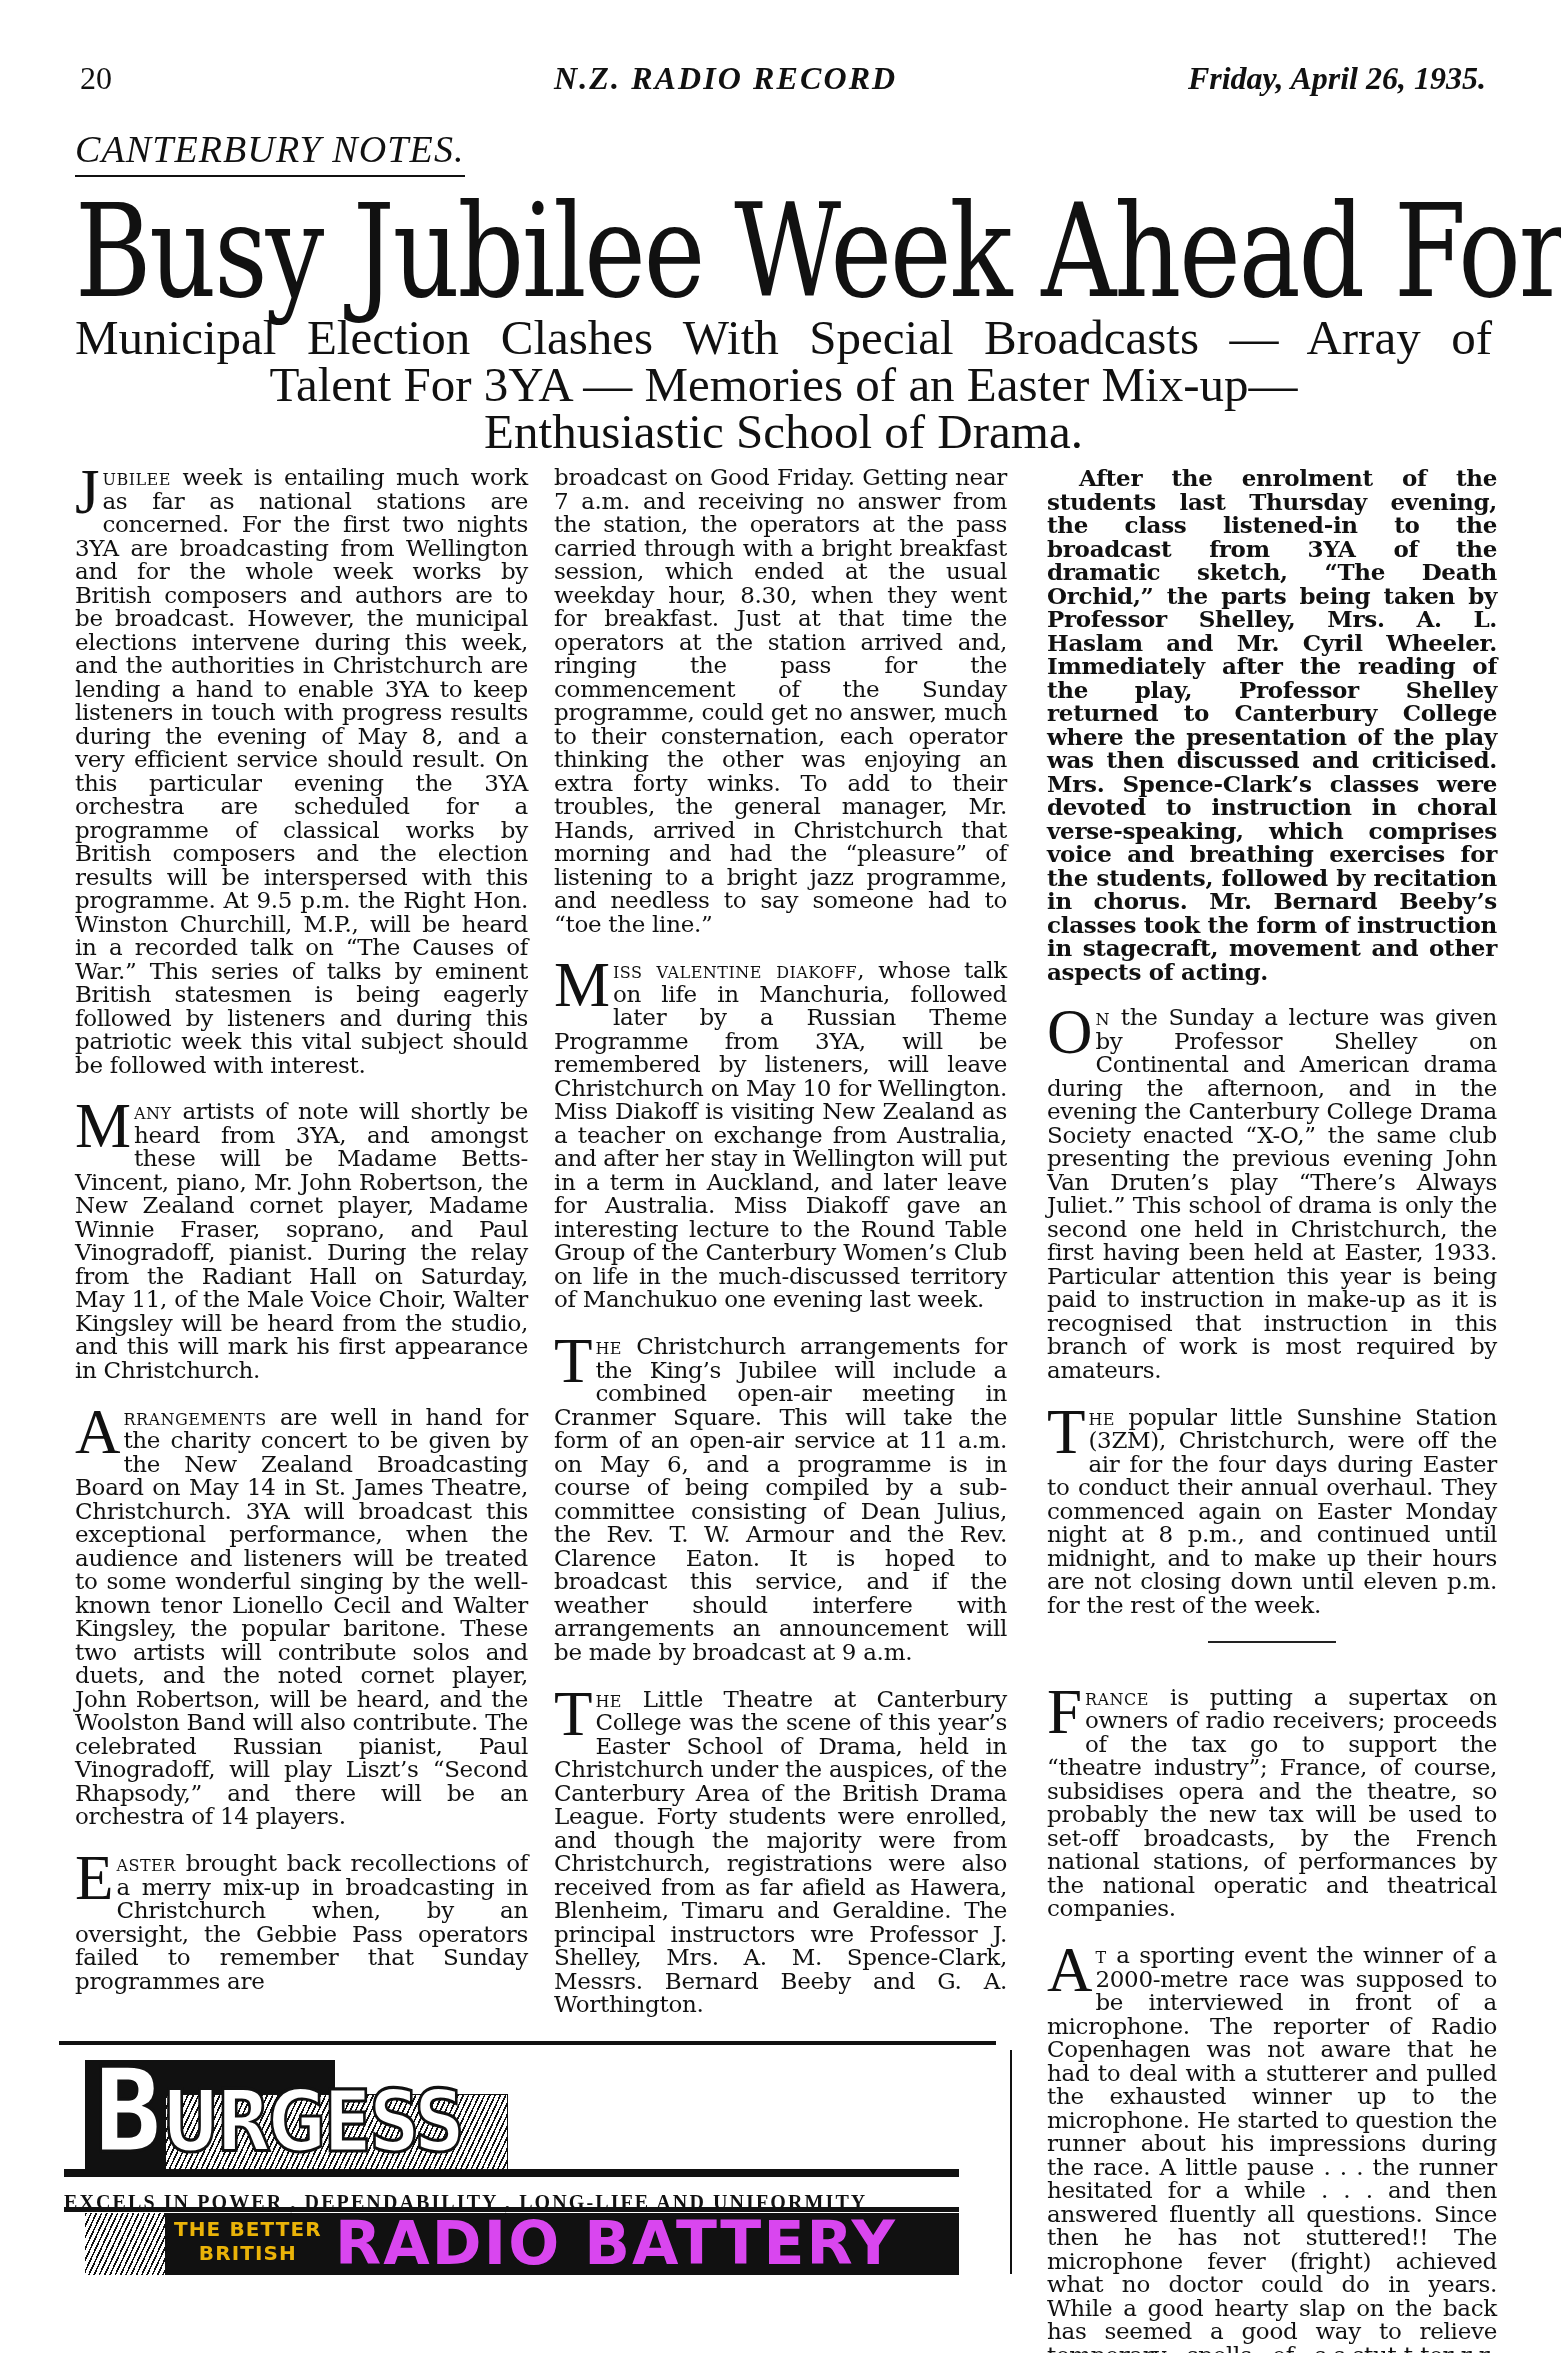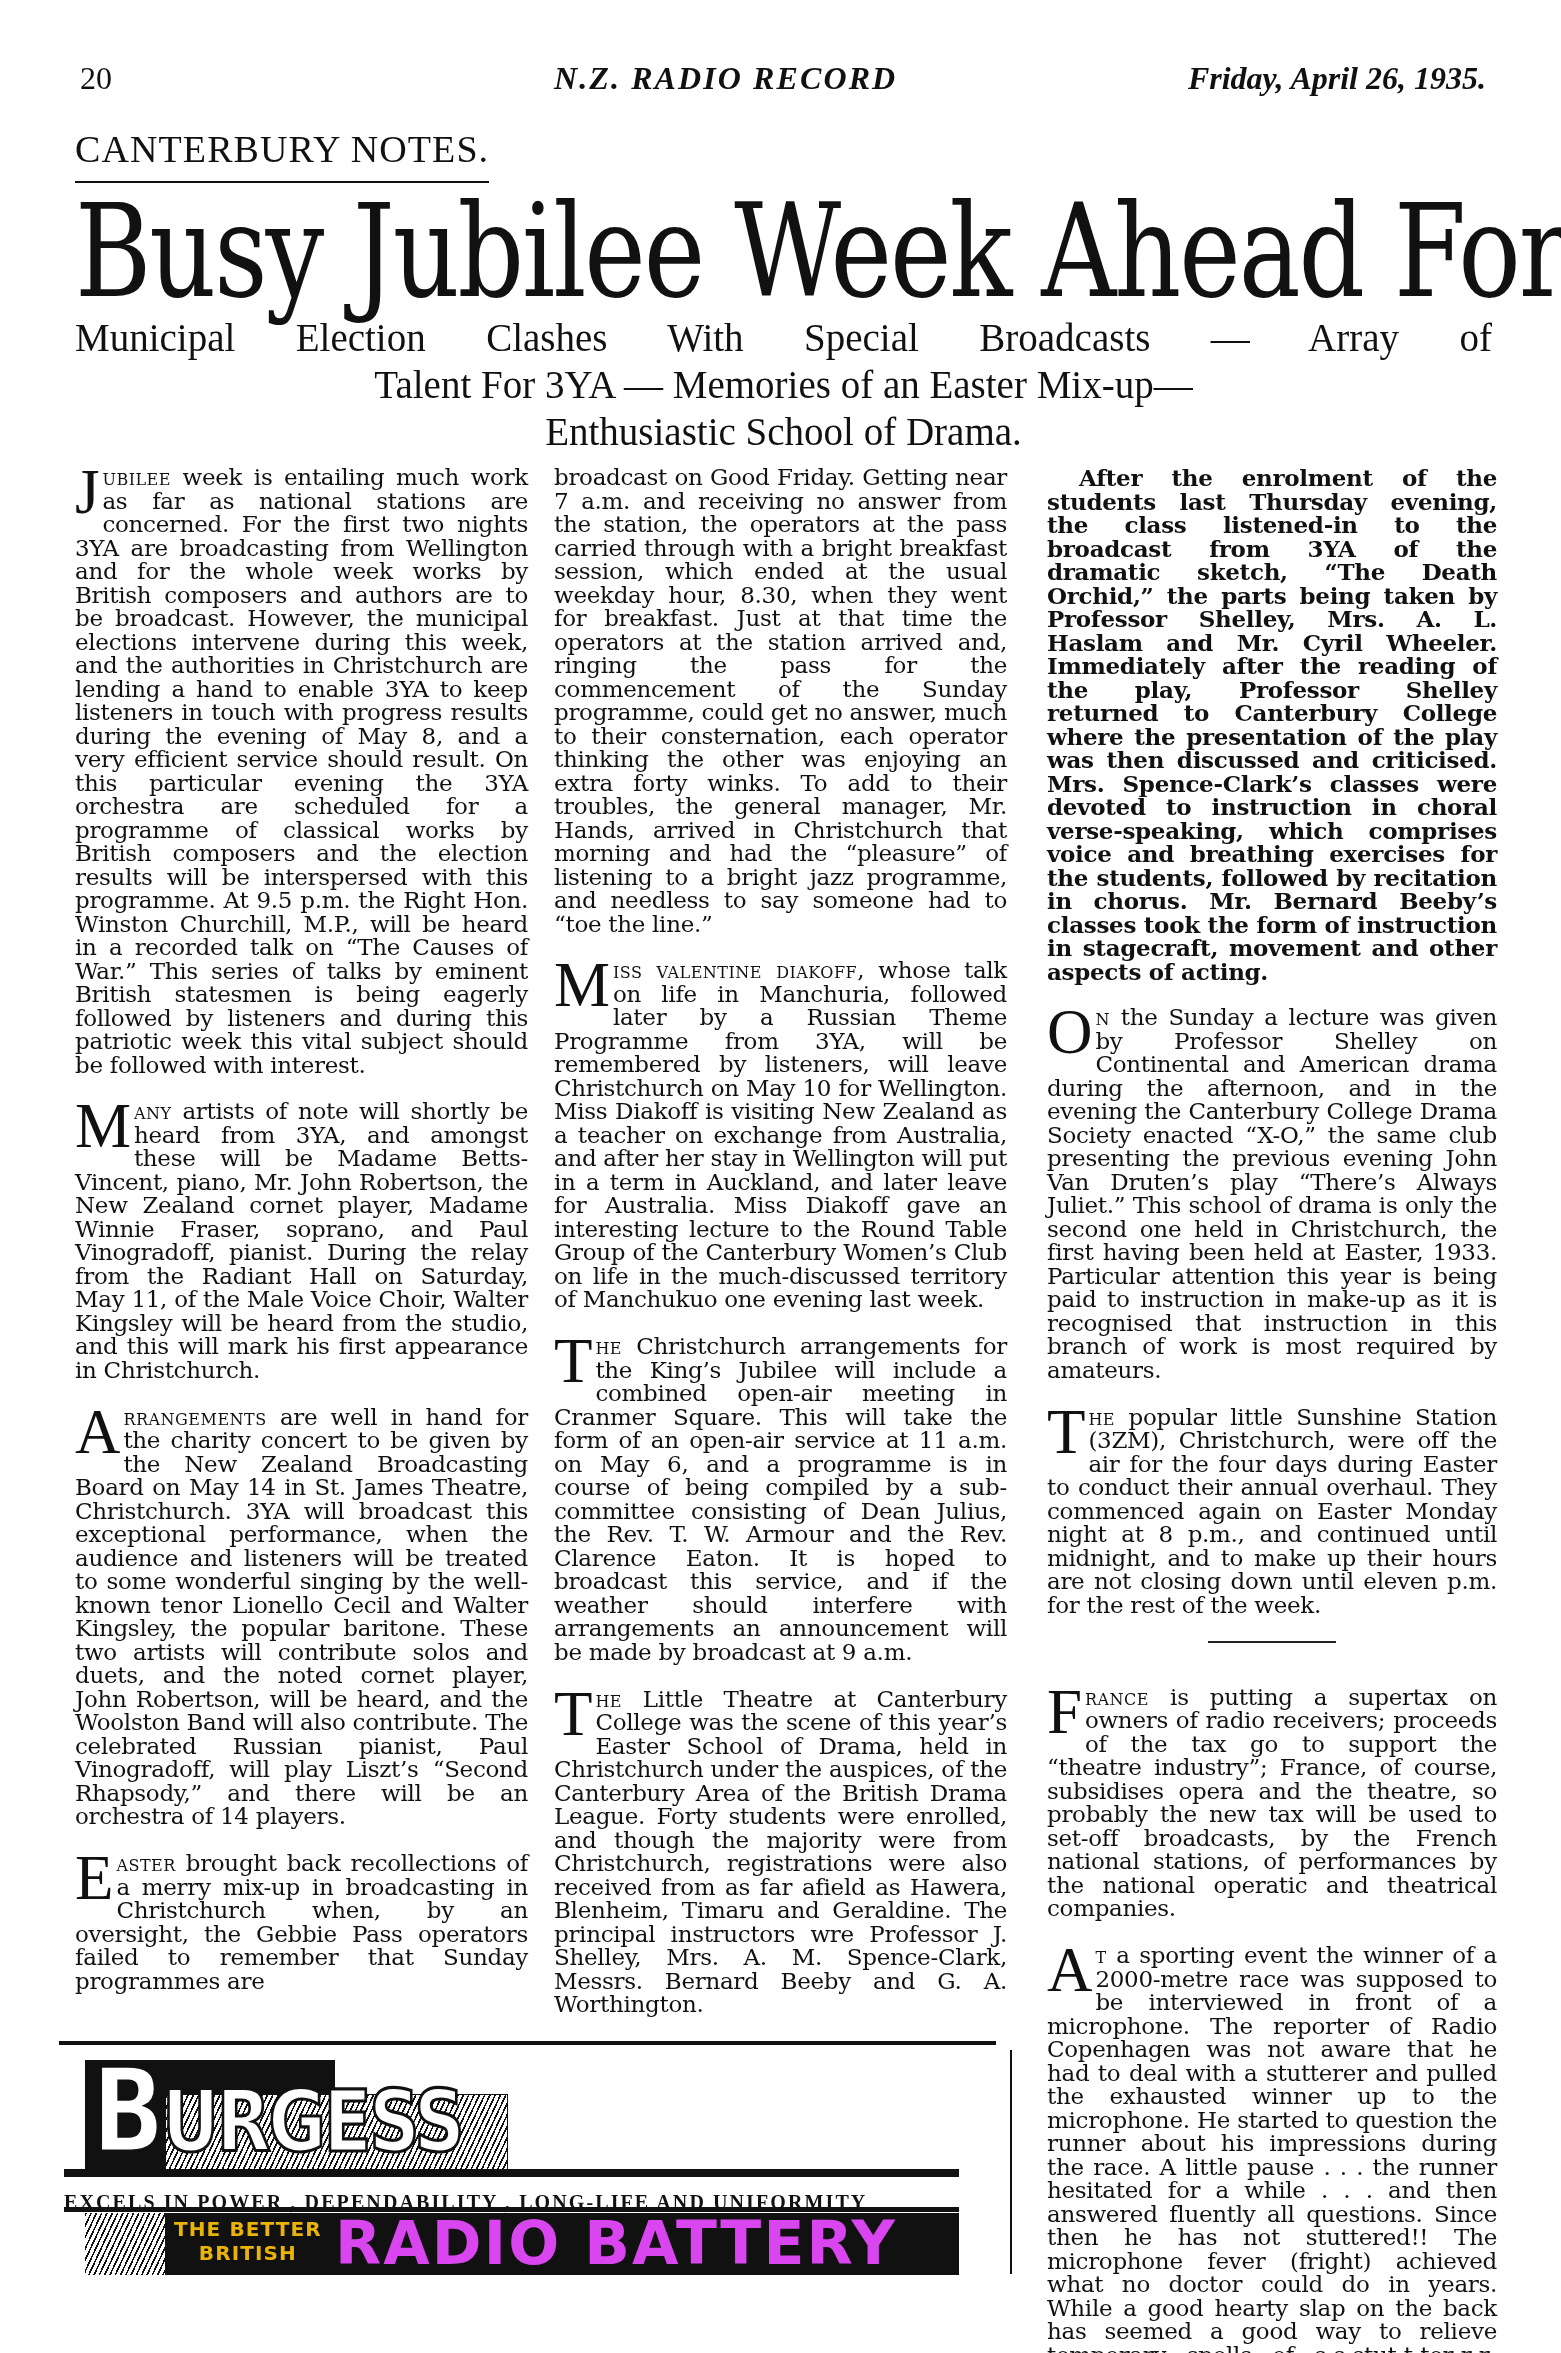--- a/index.html
+++ b/index.html
@@ -3,25 +3,25 @@
 <meta charset="utf-8">
 <style>
   html, body { margin: 0; padding: 0; background: #ffffff; }
   body { width: 1562px; height: 2354px; position: relative; overflow: hidden; color: #111; font-family: "Liberation Serif", "DejaVu Serif", serif; }
 
   .masthead { position: absolute; top: 60px; left: 80px; width: 1406px; height: 43px; font-size: 32px; }
   .masthead .page-num { position: absolute; left: 0; top: 0; font-family: "Liberation Serif", serif; }
   .masthead .paper-name { position: absolute; left: 474px; top: 0; font-style: italic; font-weight: bold; letter-spacing: 2.1px; }
   .masthead .issue-date { position: absolute; right: 0; top: 0; font-style: italic; font-weight: bold; }
 
-  .section-label { position: absolute; top: 127px; left: 75px; font-size: 38px; letter-spacing: 1.1px; padding-bottom: 10px; border-bottom: 2.7px solid #111; font-family: "Liberation Serif", serif; }
+  .section-label { position: absolute; top: 127px; left: 75px; font-size: 38px; letter-spacing: 1.1px; padding-bottom: 4px; border-bottom: 2.7px solid #111; font-family: "Liberation Serif", serif; font-style: italic; }
 
   .headline { position: absolute; top: 186px; left: 75px; width: 1427px; font-size: 104px; line-height: 1; font-family: "DejaVu Serif", serif; letter-spacing: -2.1px; transform: scaleY(1.25); transform-origin: top left; white-space: nowrap; }
 
-  .deck { position: absolute; top: 314px; left: 75px; width: 1417px; text-align: center; font-size: 39px; line-height: 47px; font-family: "Liberation Serif", serif; }
+  .deck { position: absolute; top: 314px; left: 75px; width: 1417px; text-align: center; font-size: 49px; line-height: 47px; font-family: "Liberation Serif", serif; }
   .deck .line { display: block; }
   .deck .line.justify { text-align: justify; text-align-last: justify; }
 
   .column { position: absolute; top: 466px; font-size: 23px; line-height: 23.5px; font-family: "DejaVu Serif", serif; letter-spacing: -0.3px; }
   .col-1 { left: 75px; width: 453px; }
   .col-2 { left: 554px; width: 453px; }
   .col-3 { left: 1047px; width: 450px; }
 
   .para { margin: 0 0 23.4px 0; text-align: justify; hyphens: manual; }
   .para.indent { text-indent: 32px; font-weight: bold; }

